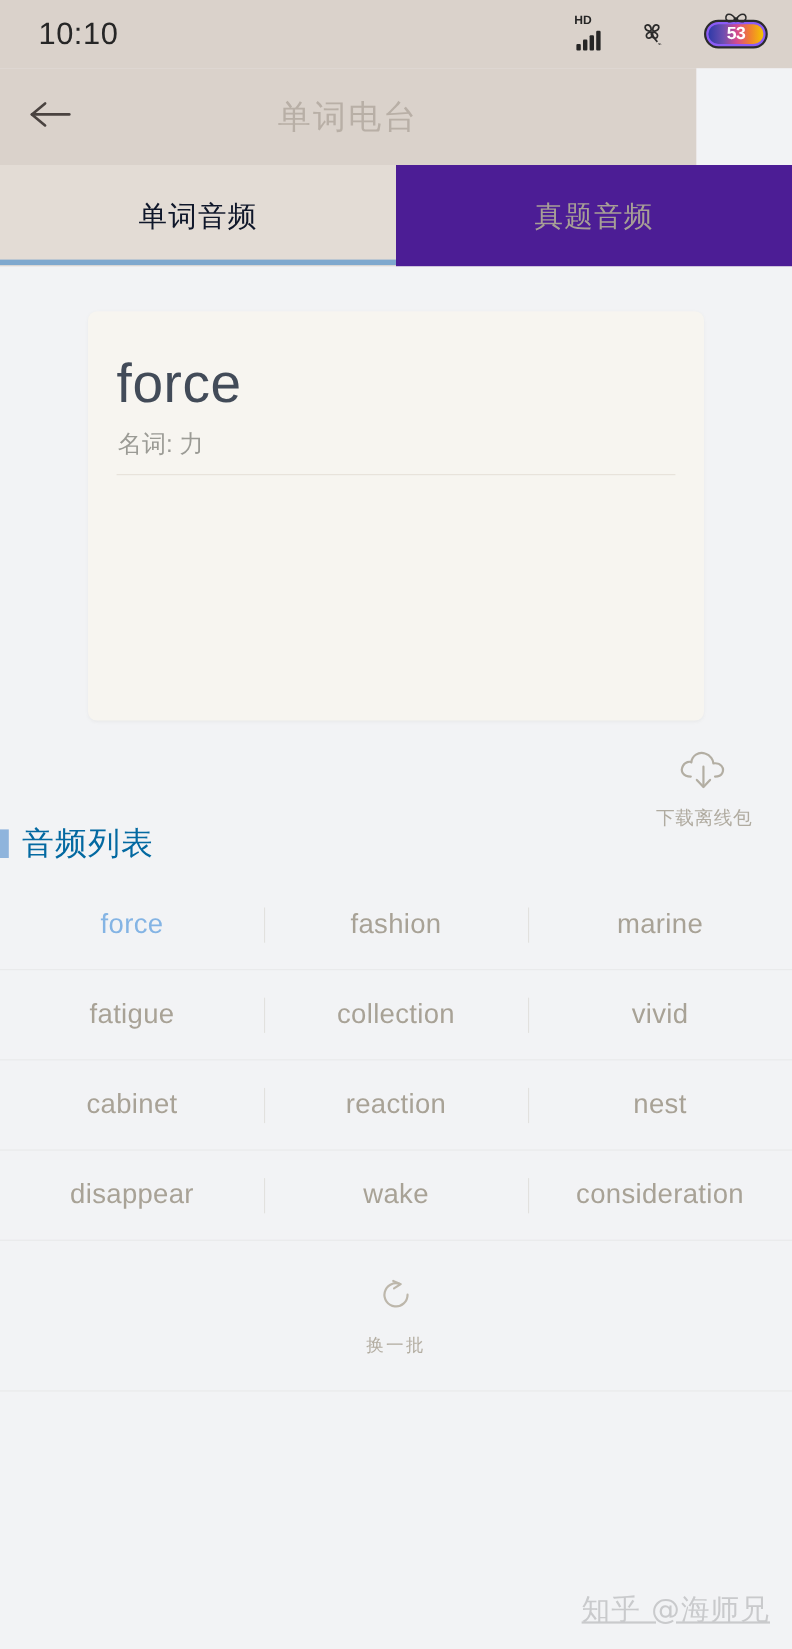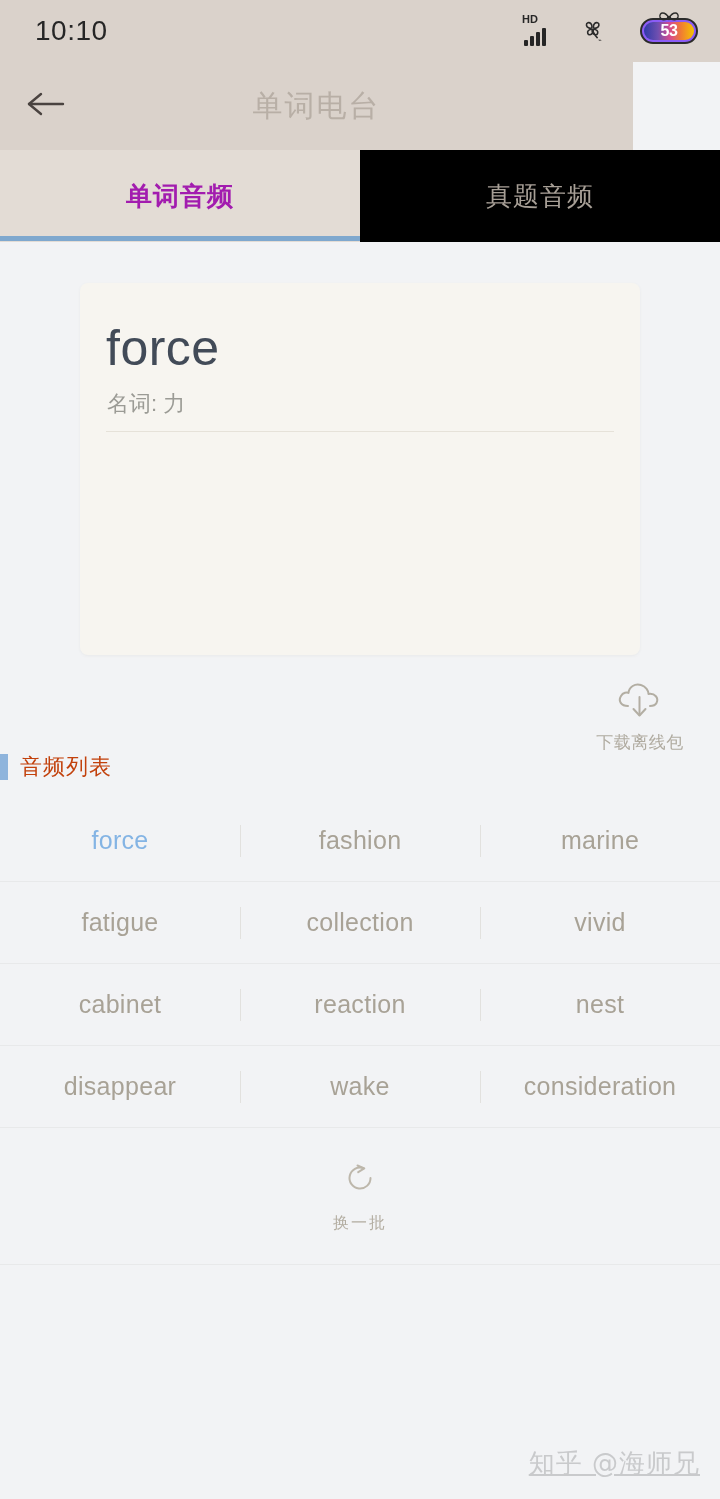--- a/index.html
+++ b/index.html
@@ -58,22 +58,22 @@
 
   
   .tabs{
     position:absolute; top:150px; left:0; width:720px; height:92px;
     display:flex; background:#E0D8D1;
   }
   .tab{
     flex:1; display:flex; align-items:center; justify-content:center;
     font-size:26px; letter-spacing:1px; cursor:pointer; position:relative;
   }
-  .tab.active{ color:#a21caf; background:#E3DCD5;font-weight:bold; }
-  .tab.inactive{ color:#A79F96; background:#000000; }
+  .tab.active{ color:#0f172a; background:#E3DCD5; }
+  .tab.inactive{ color:#A79F96; background:#4c1d95; }
   .tab-underline{
     position:absolute; top:236px; left:0; width:360px; height:5px;
     background:#7FA8CE;
   }
 
   
   .card{
     position:absolute; left:80px; top:283px; width:560px; height:372px;
     background:#F7F5F0; border-radius:8px;
     box-shadow:0 1px 3px rgba(120,115,105,0.07);
@@ -100,21 +100,21 @@
     position:absolute; left:584px; top:678px; width:112px;
     display:flex; flex-direction:column; align-items:center; cursor:pointer;
   }
   .download-label{ margin-top:5px; font-size:17px; color:#B0ABA0; letter-spacing:.5px; }
 
   
   .list-head{
     position:absolute; left:0; top:752px; display:flex; align-items:center; height:30px;
   }
   .list-bar{ width:8px; height:26px; background:#8FB4DC; }
-  .list-head-text{ margin-left:12px; font-size:22px; color:#c2410c; letter-spacing:1px; }
+  .list-head-text{ margin-left:12px; font-size:29px; color:#0369a1; letter-spacing:1px; }
 
   
   .grid{ position:absolute; left:0; top:800px; width:720px; }
   .grid-row{
     position:relative; display:flex; height:82px;
     border-bottom:1px solid #E8E9EA;
   }
   .grid-row:first-child{ border-top:none; }
   .grid-cell{
     flex:1; display:flex; align-items:center; justify-content:center;

